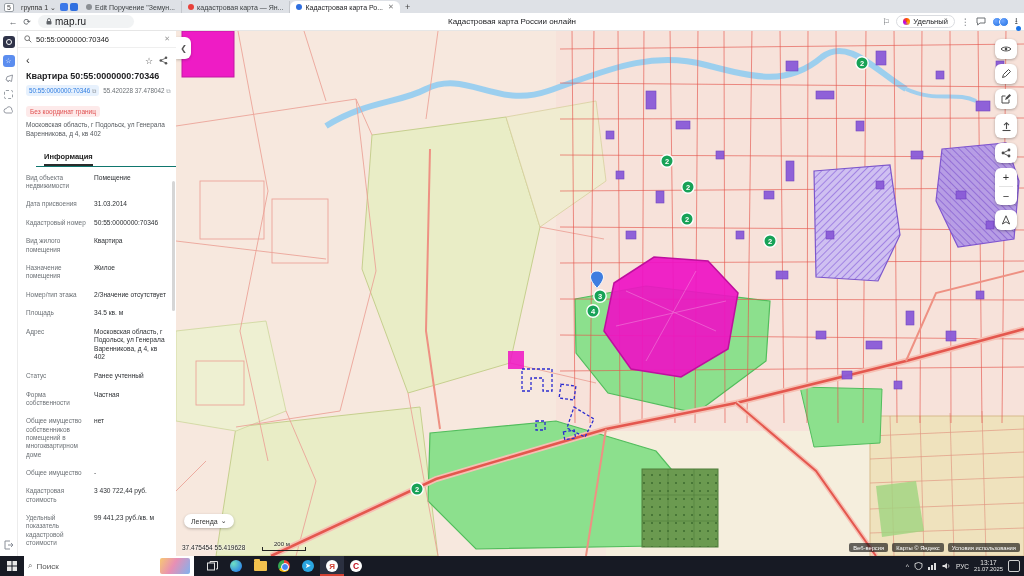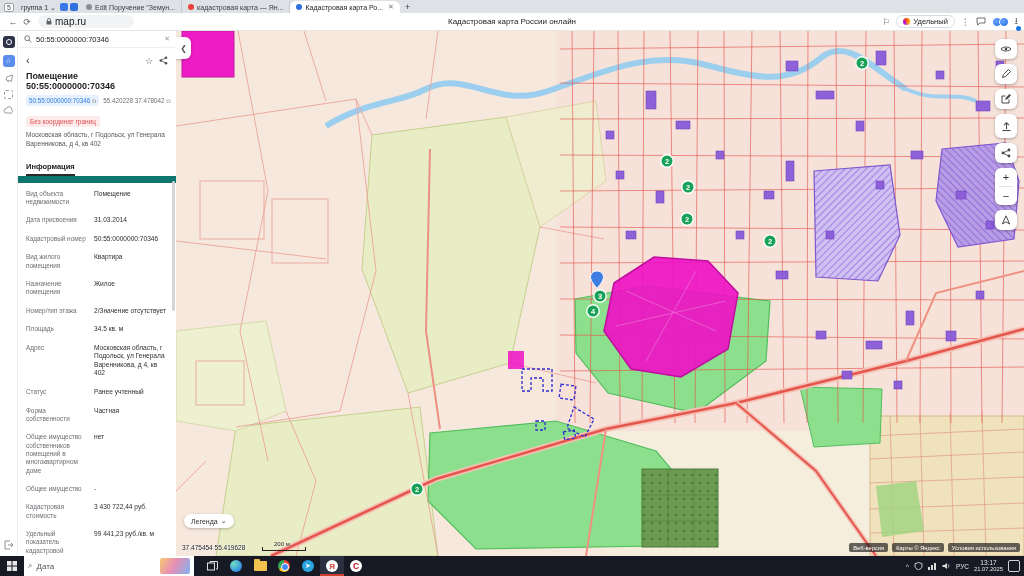--- a/index.html
+++ b/index.html
@@ -55,21 +55,21 @@
   .phead .back { font-size:11px; color:#333; line-height:1; }
   .phead .sp { flex:1; }
   .phead .hic { color:#555; font-size:9px; }
   .ptitle { font-size:9px; font-weight:bold; color:#1d1d1f; padding:3px 8px 4px 8px; }
   .chips { display:flex; align-items:center; gap:4px; padding:0 8px 4px 8px; flex-wrap:nowrap; }
   .chip-blue { background:#e7f1fd; color:#2f7de1; font-size:6.3px; border-radius:3px; padding:1.5px 3px; white-space:nowrap; }
   .chip-gray { color:#6b7075; font-size:6.3px; white-space:nowrap; }
   .cpy { font-size:6px; color:#9aa0a6; }
   .warn { display:inline-block; margin:1px 8px 4px 8px; background:#fdeaea; color:#e05252; font-size:6.5px; border-radius:3px; padding:2px 4px; }
   .paddr { font-size:6.5px; color:#55595e; line-height:1.35; padding:0 8px 6px 8px; }
-  .ptab { padding:0 8px; border-bottom:7px solid #0f766e; }
+  .ptab { padding:0 8px; border-bottom:1px solid #0f766e;margin-left:18px; }
   .ptab span { display:inline-block; font-size:7.5px; font-weight:bold; color:#222; padding-bottom:3px; border-bottom:2px solid #2b2b2b; }
   .fields { padding:2px 8px 0 8px; }
   .frow { display:flex; gap:6px; padding:5px 0; }
   .flabel { width:62px; flex:0 0 auto; font-size:6.4px; color:#6b7075; line-height:1.3; }
   .fvalue { flex:1; font-size:6.6px; color:#2c2f33; line-height:1.3; }
   .pscroll { position:absolute; right:1px; top:150px; width:3px; height:130px; background:#d6d6d6; border-radius:2px; }
 
   
   .maparea { position:absolute; top:31px; left:176px; right:0; bottom:20px; overflow:hidden; background:#f5eedd; }
   .maparea svg { display:block; }
@@ -207,21 +207,21 @@
       <span class="back">‹</span>
       <span class="sp"></span>
       <span class="hic">☆</span>
       <svg class="hic" width="9" height="9" viewBox="0 0 9 9">
           <circle cx="7" cy="1.8" r="1.3" fill="#555"></circle>
           <circle cx="1.8" cy="4.5" r="1.3" fill="#555"></circle>
           <circle cx="7" cy="7.2" r="1.3" fill="#555"></circle>
           <path d="M2 4.3l5-2.3M2 4.8l5 2.2" stroke="#555" stroke-width="0.8"></path>
         </svg>
     </div>
-    <div class="ptitle">Помещение 50:55:0000000:70346</div>
+    <div class="ptitle">Квартира 50:55:0000000:70346</div>
     <div class="chips">
       <span class="chip-blue"><span>50:55:0000000:70346</span> <span class="cpy">⧉</span></span>
       <span class="chip-gray"><span>55.420228 37.478042</span> <span class="cpy">⧉</span></span>
     </div>
     <span class="warn">Без координат границ</span>
     <div class="paddr">Московская область, г Подольск, ул Генерала Варенникова, д 4, кв 402</div>
     <div class="ptab"><span>Информация</span></div>
     <div class="fields" id="fields">
         <div class="frow">
           <span class="flabel">Вид объекта недвижимости</span>
@@ -551,21 +551,21 @@
     <div class="startbtn">
       <svg width="10" height="10" viewBox="0 0 10 10">
           <rect x="0" y="0" width="4.5" height="4.5" fill="#e8e8e8"></rect>
           <rect x="5.5" y="0" width="4.5" height="4.5" fill="#e8e8e8"></rect>
           <rect x="0" y="5.5" width="4.5" height="4.5" fill="#e8e8e8"></rect>
           <rect x="5.5" y="5.5" width="4.5" height="4.5" fill="#e8e8e8"></rect>
         </svg>
     </div>
     <div class="tsearch">
       <span class="mag">⌕</span>
-      <span class="ph">Дата</span>
+      <span class="ph">Поиск</span>
       <span class="wthumb"></span>
     </div>
     <div class="tasks">
       <div class="tk">
         <svg width="11" height="10" viewBox="0 0 11 10">
             <rect x="0.5" y="2" width="7" height="7" fill="none" stroke="#e0e0e0" stroke-width="1"></rect>
             <path d="M3 2V0.5h7.5V8H9" fill="none" stroke="#e0e0e0" stroke-width="1"></path>
           </svg>
       </div>
       <div class="tk">

